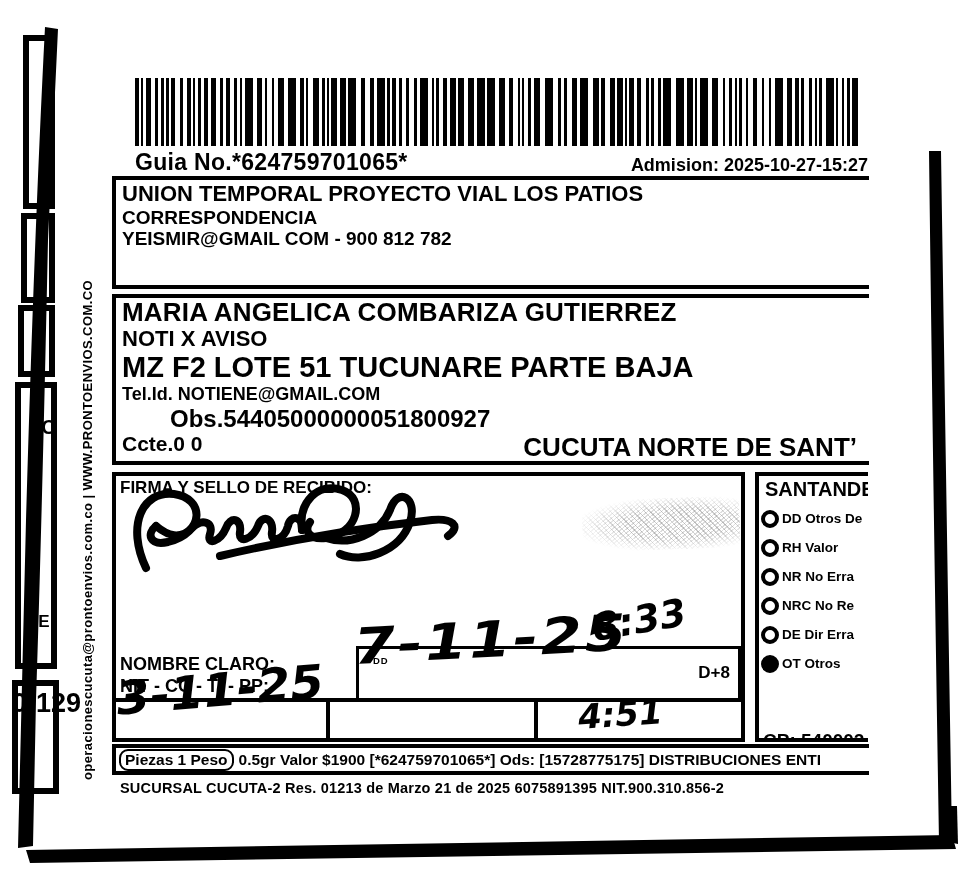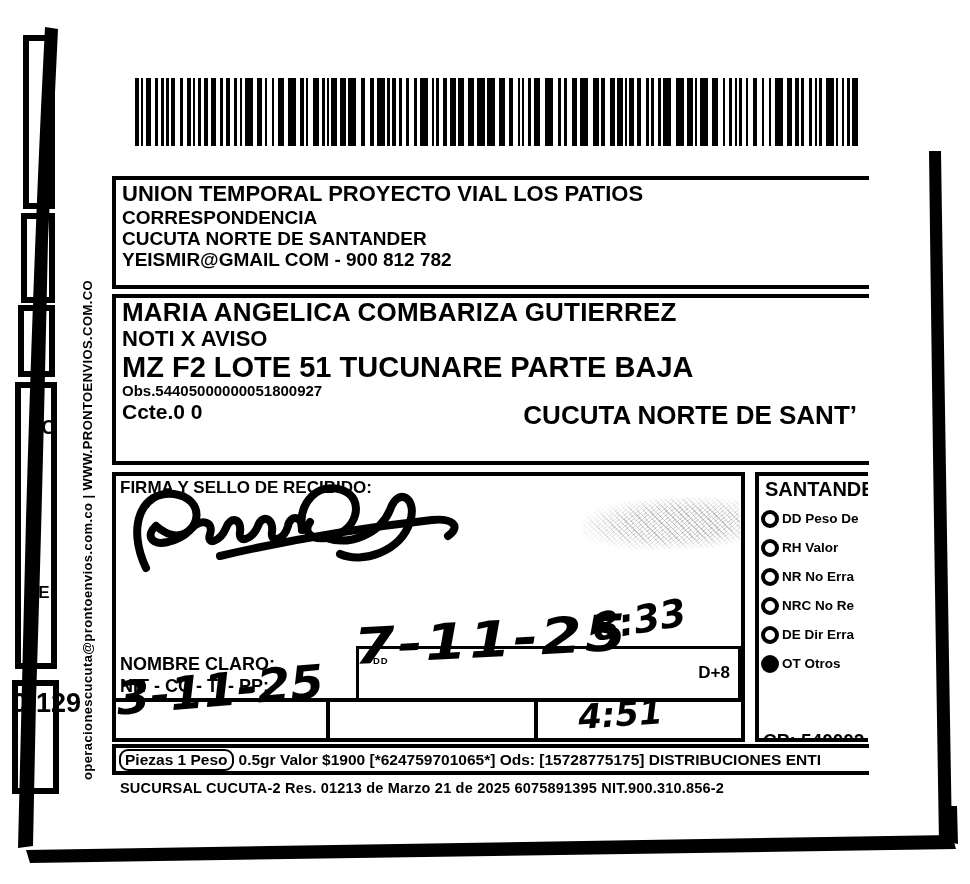--- a/index.html
+++ b/index.html
@@ -24,21 +24,21 @@
   
   .box{border:4px solid #000;border-right:none;box-sizing:border-box;}
   #sender-box{left:112px;top:176px;width:757px;height:113px;padding:2px 6px;line-height:1.12;}
   .snd-name{font-size:22px;font-weight:bold;white-space:nowrap;}
   .snd-line{font-size:19px;font-weight:bold;white-space:nowrap;}
   #recipient-box{left:112px;top:294px;width:757px;height:171px;padding:1px 6px;}
   .rcp-name{font-size:26px;font-weight:bold;letter-spacing:.2px;white-space:nowrap;line-height:1.05;}
   .rcp-noti{font-size:22px;font-weight:bold;line-height:1.15;}
   .rcp-addr{font-size:29px;font-weight:bold;white-space:nowrap;line-height:1.1;}
   .rcp-tel{font-size:18px;font-weight:bold;line-height:1.25;}
-  .rcp-obs{font-size:15px;font-weight:bold;line-height:1.1;}
+  .rcp-obs{font-size:24px;font-weight:bold;line-height:1.1;margin-left:48px;}
   .rcp-row{display:flex;justify-content:space-between;padding-right:6px;}
   .rcp-ccte{font-size:21px;font-weight:bold;}
   .rcp-city{font-size:26px;font-weight:bold;}
   
   #sig-box{left:112px;top:472px;width:633px;height:270px;border:4px solid #000;box-sizing:border-box;}
   .sig-title{left:4px;top:2px;font-size:17px;font-weight:bold;}
   .name-claro{left:4px;top:178px;font-size:18px;font-weight:bold;}
   .nit-line{left:4px;top:200px;font-size:18px;font-weight:bold;}
   #smudge{left:466px;top:22px;width:158px;height:52px;opacity:.55;transform:rotate(-2deg);
      background:
@@ -95,21 +95,21 @@
     <path d="M45,27 L58,29 L48,240 Q42,520 36,700 L33,846 L18,848 L26,520 Q34,240 45,27 Z" fill="#000"></path>
 
     <path d="M26,850 L952,835 L956,849 L30,863 Z" fill="#000"></path>
 
     <path d="M948,806 L957,806 L958,844 L948,842 Z" fill="#000"></path>
 
     <path d="M929,151 L941,151 Q946,480 952,840 L939,842 Q933,480 929,151 Z" fill="#000"></path>
   </svg>
 
   <div class="abs edge-frag" style="left:28px;top:416px;font-size:20px;">EC</div>
-  <div class="abs edge-frag" style="left:26px;top:583px;font-size:17px;">DE</div>
+  <div class="abs edge-frag" style="left:26px;top:612px;font-size:17px;">DE</div>
   <div class="abs edge-frag" style="left:12px;top:688px;font-size:27px;">0-129</div>
 
   <div id="side-text" class="abs">operacionescucuta@prontoenvios.com.co | WWW.PRONTOENVIOS.COM.CO</div>
 
   <div id="barcode" class="abs" title="624759701065">
       <i style="width:4px"></i>
       <s style="width:2px"></s>
       <i style="width:2px"></i>
       <s style="width:3px"></s>
       <i style="width:5px"></i>
@@ -292,32 +292,39 @@
       <s style="width:2px"></s>
       <i style="width:2px"></i>
       <s style="width:4px"></s>
       <i style="width:2px"></i>
       <s style="width:3px"></s>
       <i style="width:3px"></i>
       <s style="width:2px"></s>
       <i style="width:6px"></i>
     </div>
 
+  <div id="guide-line" class="abs">
+    <span class="guide-no">Guia No.*624759701065*</span>
+    <span class="admission">
+      <span>Admision:</span>
+      <span>2025-10-27-15:27</span>
+    </span>
+  </div>
 
   <div id="sender-box" class="abs box">
     <div class="snd-name">UNION TEMPORAL PROYECTO VIAL LOS PATIOS</div>
     <div class="snd-line">CORRESPONDENCIA</div>
-    <div class="snd-line">CUCUTA NORTE DE SANTANDER</div>
     <div class="snd-line">YEISMIR@GMAIL COM - 900 812 782</div>
   </div>
 
   <div id="recipient-box" class="abs box">
     <div class="rcp-name">MARIA ANGELICA COMBARIZA GUTIERREZ</div>
     <div class="rcp-noti">NOTI X AVISO</div>
     <div class="rcp-addr">MZ F2 LOTE 51 TUCUNARE PARTE BAJA</div>
+    <div class="rcp-tel">Tel.Id. NOTIENE@GMAIL.COM</div>
     <div class="rcp-obs">Obs.54405000000051800927</div>
     <div class="rcp-row">
       <span class="rcp-ccte">Ccte.0 0</span>
       <span class="rcp-city">CUCUTA NORTE DE SANT’</span>
     </div>
   </div>
 
   <div id="sig-box" class="abs">
     <div class="abs sig-title">FIRMA Y SELLO DE RECIBIDO:</div>
     <div id="smudge" class="abs"></div>
@@ -349,21 +356,21 @@
   <div id="hw-time-top" class="abs hw">8:33</div>
   <div id="hw-strip" class="abs hw">7-11-25</div>
   <div id="hw-cell" class="abs hw">3-11-25</div>
   <div id="hw-time-bottom" class="abs hw">4:51</div>
 
   <div id="ret-box" class="abs">
     <div class="ret-title">SANTANDER</div>
     <div id="return-options">
         <div class="opt">
           <span class="radio"></span>
-          <span class="optlabel">DD Peso De</span>
+          <span class="optlabel">DD Otros De</span>
         </div>
         <div class="opt">
           <span class="radio"></span>
           <span class="optlabel">RH Valor</span>
         </div>
         <div class="opt">
           <span class="radio"></span>
           <span class="optlabel">NR No Erra</span>
         </div>
         <div class="opt">

